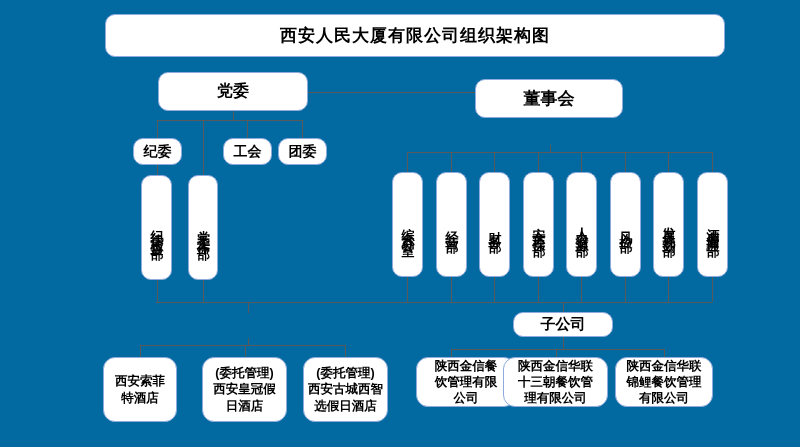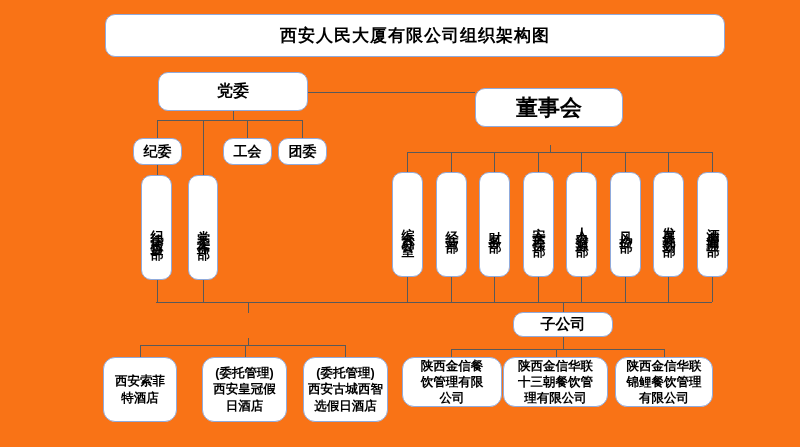--- a/index.html
+++ b/index.html
@@ -1,17 +1,17 @@
 <!DOCTYPE html>
 <html><head>
 <meta charset="utf-8">
 <style>
   html,body{margin:0;padding:0;background:#fff;}
   .stage{
-    position:relative;width:800px;height:447px;background:#f97316;
+    position:relative;width:800px;height:447px;background:#0369a1;
     font-family:"Liberation Sans",sans-serif;font-weight:bold;color:#000;
     overflow:hidden;
   }
   .box{
     position:absolute;box-sizing:border-box;background:#fff;
     border:1.5px solid #8FAADC;
     display:flex;align-items:center;justify-content:center;
     text-align:center;z-index:2;
   }
   .title-box{border-radius:10px;font-size:17px;letter-spacing:1px;}
@@ -76,21 +76,21 @@
   <i class="vl" style="left:245px;top:345px;height:12px"></i>
   <i class="vl" style="left:345px;top:345px;height:12px"></i>
   <i class="vl" style="left:563px;top:337px;height:12px"></i>
   <i class="vl" style="left:451px;top:349px;height:8px"></i>
   <i class="vl" style="left:556px;top:349px;height:8px"></i>
   <i class="vl" style="left:664px;top:349px;height:8px"></i>
 
   <div class="box title-box" style="left:105px;top:14px;width:620px;height:43px">西安人民大厦有限公司组织架构图</div>
 
   <div class="box hbox" style="left:158px;top:72px;width:150px;height:39px;font-size:16px">党委</div>
-  <div class="box hbox" style="left:475px;top:88px;width:148px;height:39px;font-size:22px">董事会</div>
+  <div class="box hbox" style="left:475px;top:79px;width:148px;height:39px;font-size:17px">董事会</div>
 
   <div class="box hbox" style="left:133px;top:138px;width:49px;height:27px;font-size:14px">纪委</div>
   <div class="box hbox" style="left:223px;top:138px;width:49px;height:27px;font-size:14px">工会</div>
   <div class="box hbox" style="left:278px;top:138px;width:49px;height:27px;font-size:14px">团委</div>
 
   <div class="box vbox" style="left:141px;top:175px;width:31px;height:105px">纪律检查部</div>
   <div class="box vbox" style="left:188px;top:175px;width:30px;height:105px">党委工作部</div>
 
   <div class="box vbox" style="left:392px;top:172px;width:31px;height:105px">综合办公室</div>
   <div class="box vbox" style="left:436px;top:172px;width:31px;height:105px">经营部</div>
@@ -105,21 +105,21 @@
 
   <div class="box leaf" style="left:103px;top:357px;width:74px;height:65px">西安索菲
 特酒店</div>
   <div class="box leaf" style="left:202px;top:357px;width:85px;height:65px">(委托管理)
 西安皇冠假
 日酒店</div>
   <div class="box leaf" style="left:303px;top:357px;width:85px;height:65px">(委托管理)
 西安古城西智
 选假日酒店</div>
 
-  <div class="box leaf" style="left:402px;top:357px;width:100px;height:50px">陕西金信餐
+  <div class="box leaf" style="left:416px;top:357px;width:100px;height:50px">陕西金信餐
 饮管理有限
 公司</div>
   <div class="box leaf" style="left:503px;top:357px;width:105px;height:50px">陕西金信华联
 十三朝餐饮管
 理有限公司</div>
   <div class="box leaf" style="left:615px;top:357px;width:98px;height:50px">陕西金信华联
 锦鲤餐饮管理
 有限公司</div>
 
 </div>

